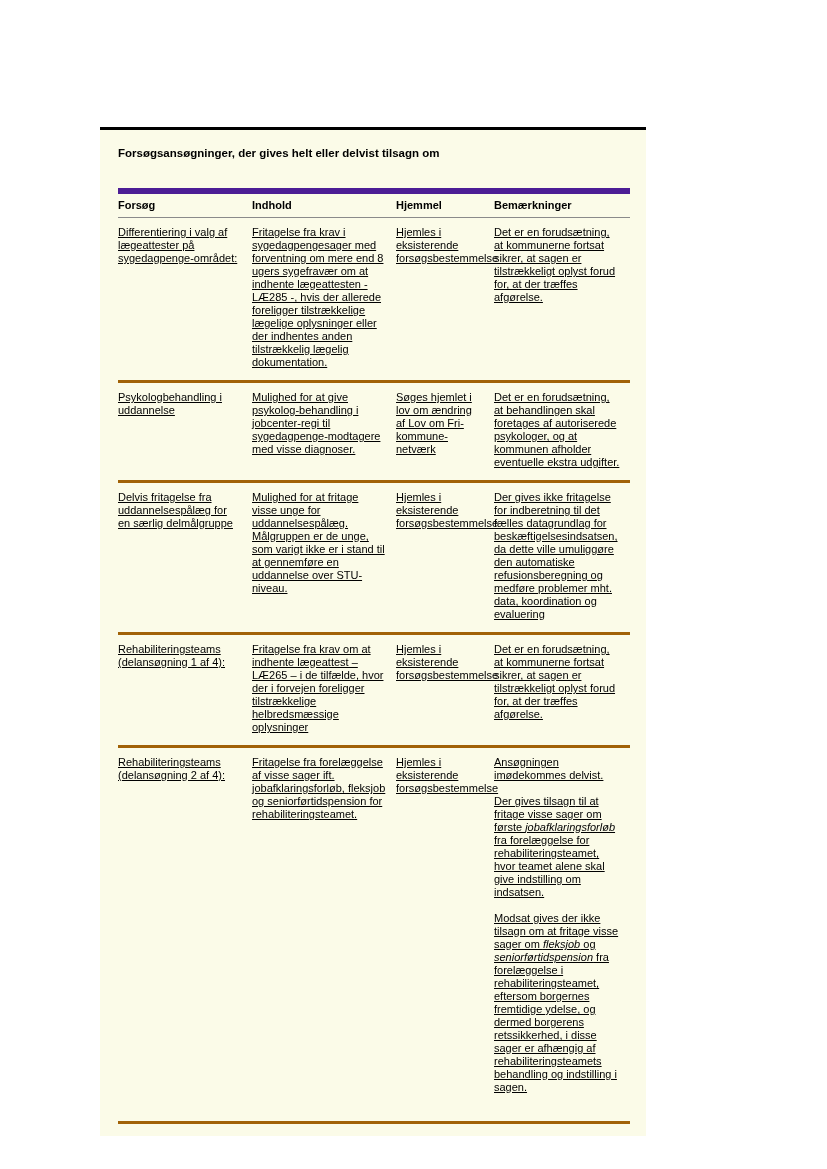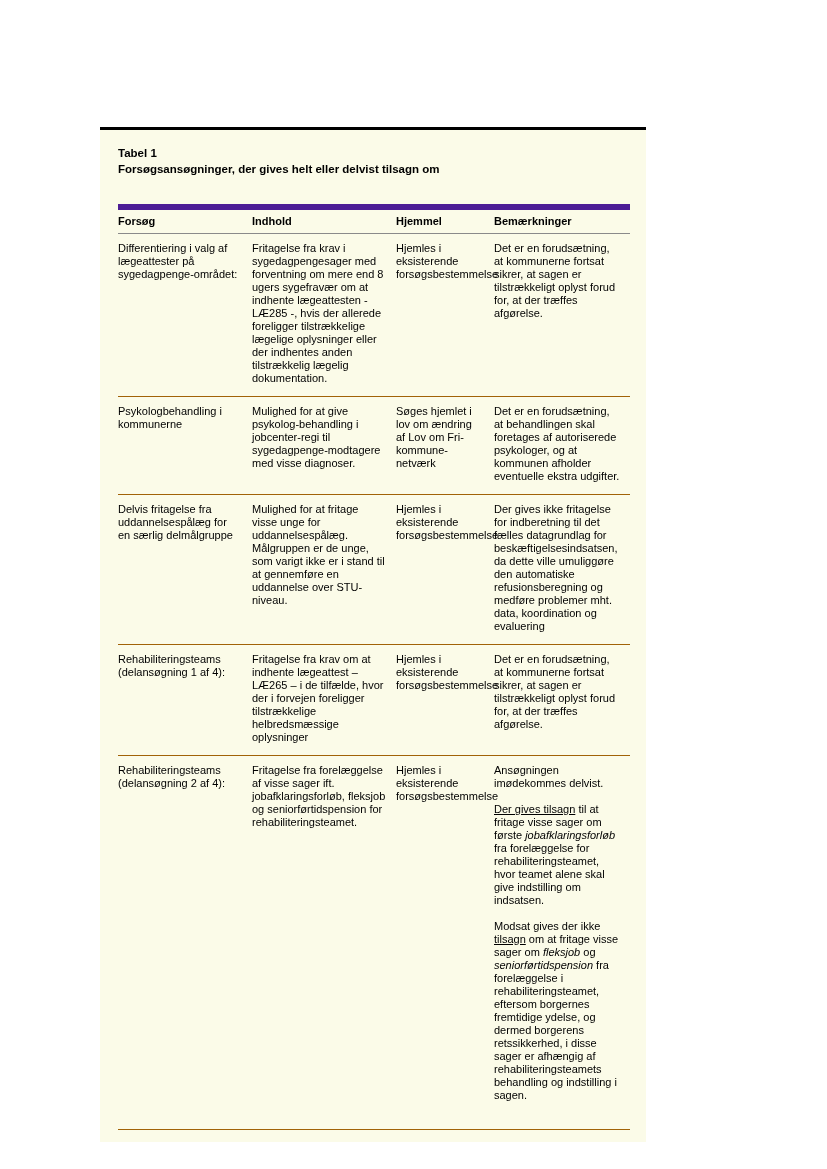--- a/index.html
+++ b/index.html
@@ -49,34 +49,34 @@
     font-weight: bold;
     font-size: 11px;
     text-align: left;
     vertical-align: top;
     border-top: 6px solid #4c1d95;
     border-bottom: 1px solid #8a8a8a;
     padding: 5px 10px 5px 0;
   }
   table.tbl td {
     vertical-align: top;
-    border-bottom: 1px solid #a16207;
+    border-bottom: 3px solid #a16207;
     padding: 8px 10px 11px 0;
+    text-decoration: underline;
   }
   table.tbl td p { margin: 0 0 13px 0; }
   table.tbl td p:last-child { margin-bottom: 16px; }
   .seg-u { text-decoration: underline; }
   .seg-i { font-style: italic; }
 </style>
 </head>
 <body>
 
 <div class="page">
   <div class="table-block">
-    <div class="tbl-title">Tabel 1</div>
     <div class="tbl-subtitle">Forsøgsansøgninger, der gives helt eller delvist tilsagn om</div>
 
     <table class="tbl">
       <colgroup>
         <col class="c1">
           <col class="c2">
           <col class="c3">
           <col class="c4">
       </colgroup>
       <thead>
@@ -88,21 +88,21 @@
         </tr>
       </thead>
       <tbody>
         <tr>
           <td>Differentiering i valg af lægeattester på sygedagpenge-området:</td>
           <td>Fritagelse fra krav i sygedagpengesager med forventning om mere end 8 ugers sygefravær om at indhente lægeattesten - LÆ285 -, hvis der allerede foreligger tilstrækkelige lægelige oplysninger eller der indhentes anden tilstrækkelig lægelig dokumentation.</td>
           <td>Hjemles i eksisterende forsøgsbestemmelse</td>
           <td>Det er en forudsætning, at kommunerne fortsat sikrer, at sagen er tilstrækkeligt oplyst forud for, at der træffes afgørelse.</td>
         </tr>
         <tr>
-          <td>Psykologbehandling i kommunerne</td>
+          <td>Psykologbehandling i uddannelse</td>
           <td>Mulighed for at give psykolog-behandling i jobcenter-regi til sygedagpenge-modtagere med visse diagnoser.</td>
           <td>Søges hjemlet i lov om ændring af Lov om Fri-kommune-netværk</td>
           <td>Det er en forudsætning, at behandlingen skal foretages af autoriserede psykologer, og at kommunen afholder eventuelle ekstra udgifter.</td>
         </tr>
         <tr>
           <td>Delvis fritagelse fra uddannelsespålæg for en særlig delmålgruppe</td>
           <td>Mulighed for at fritage visse unge for uddannelsespålæg. Målgruppen er de unge, som varigt ikke er i stand til at gennemføre en uddannelse over STU-niveau.</td>
           <td>Hjemles i eksisterende forsøgsbestemmelse</td>
           <td>Der gives ikke fritagelse for indberetning til det fælles datagrundlag for beskæftigelsesindsatsen, da dette ville umuliggøre den automatiske refusionsberegning og medføre problemer mht. data, koordination og evaluering</td>
         </tr>

